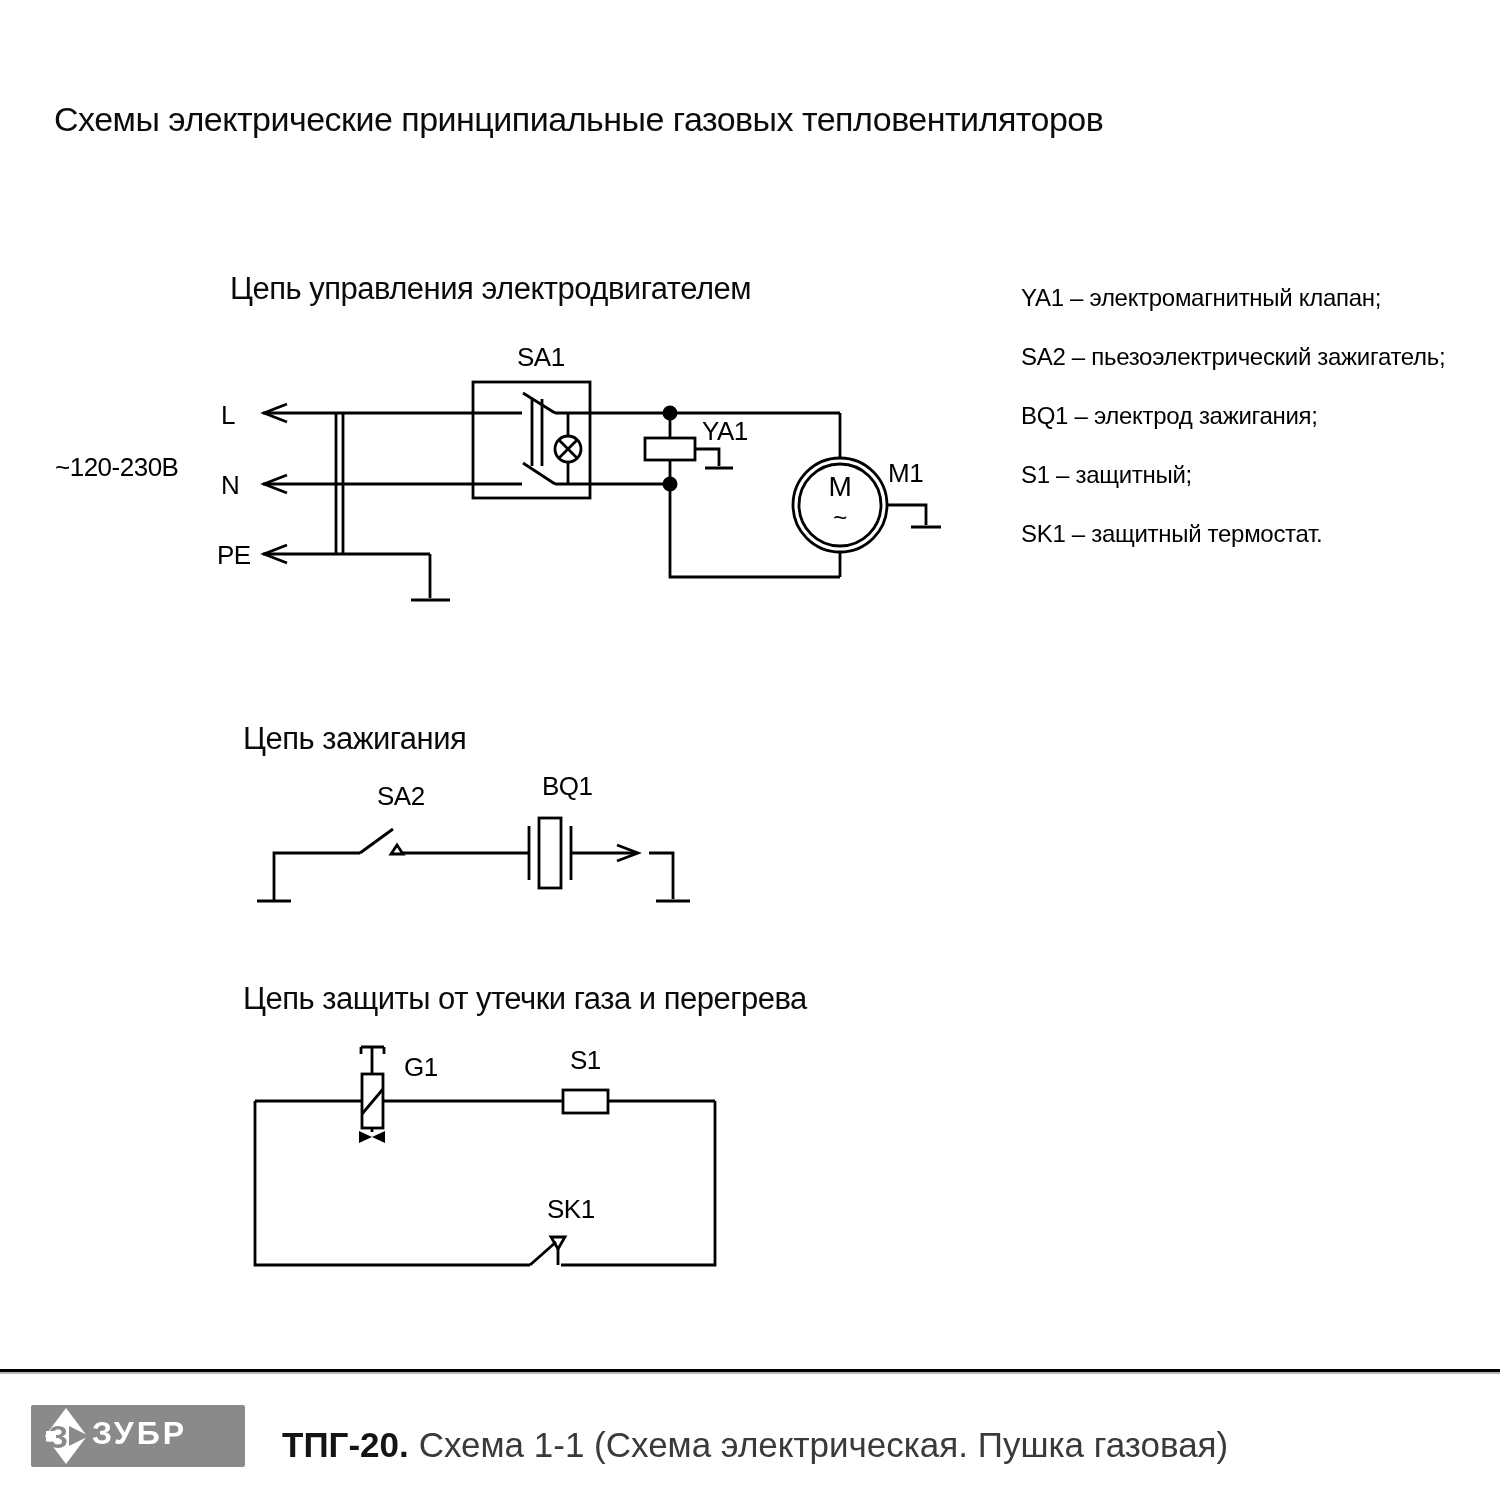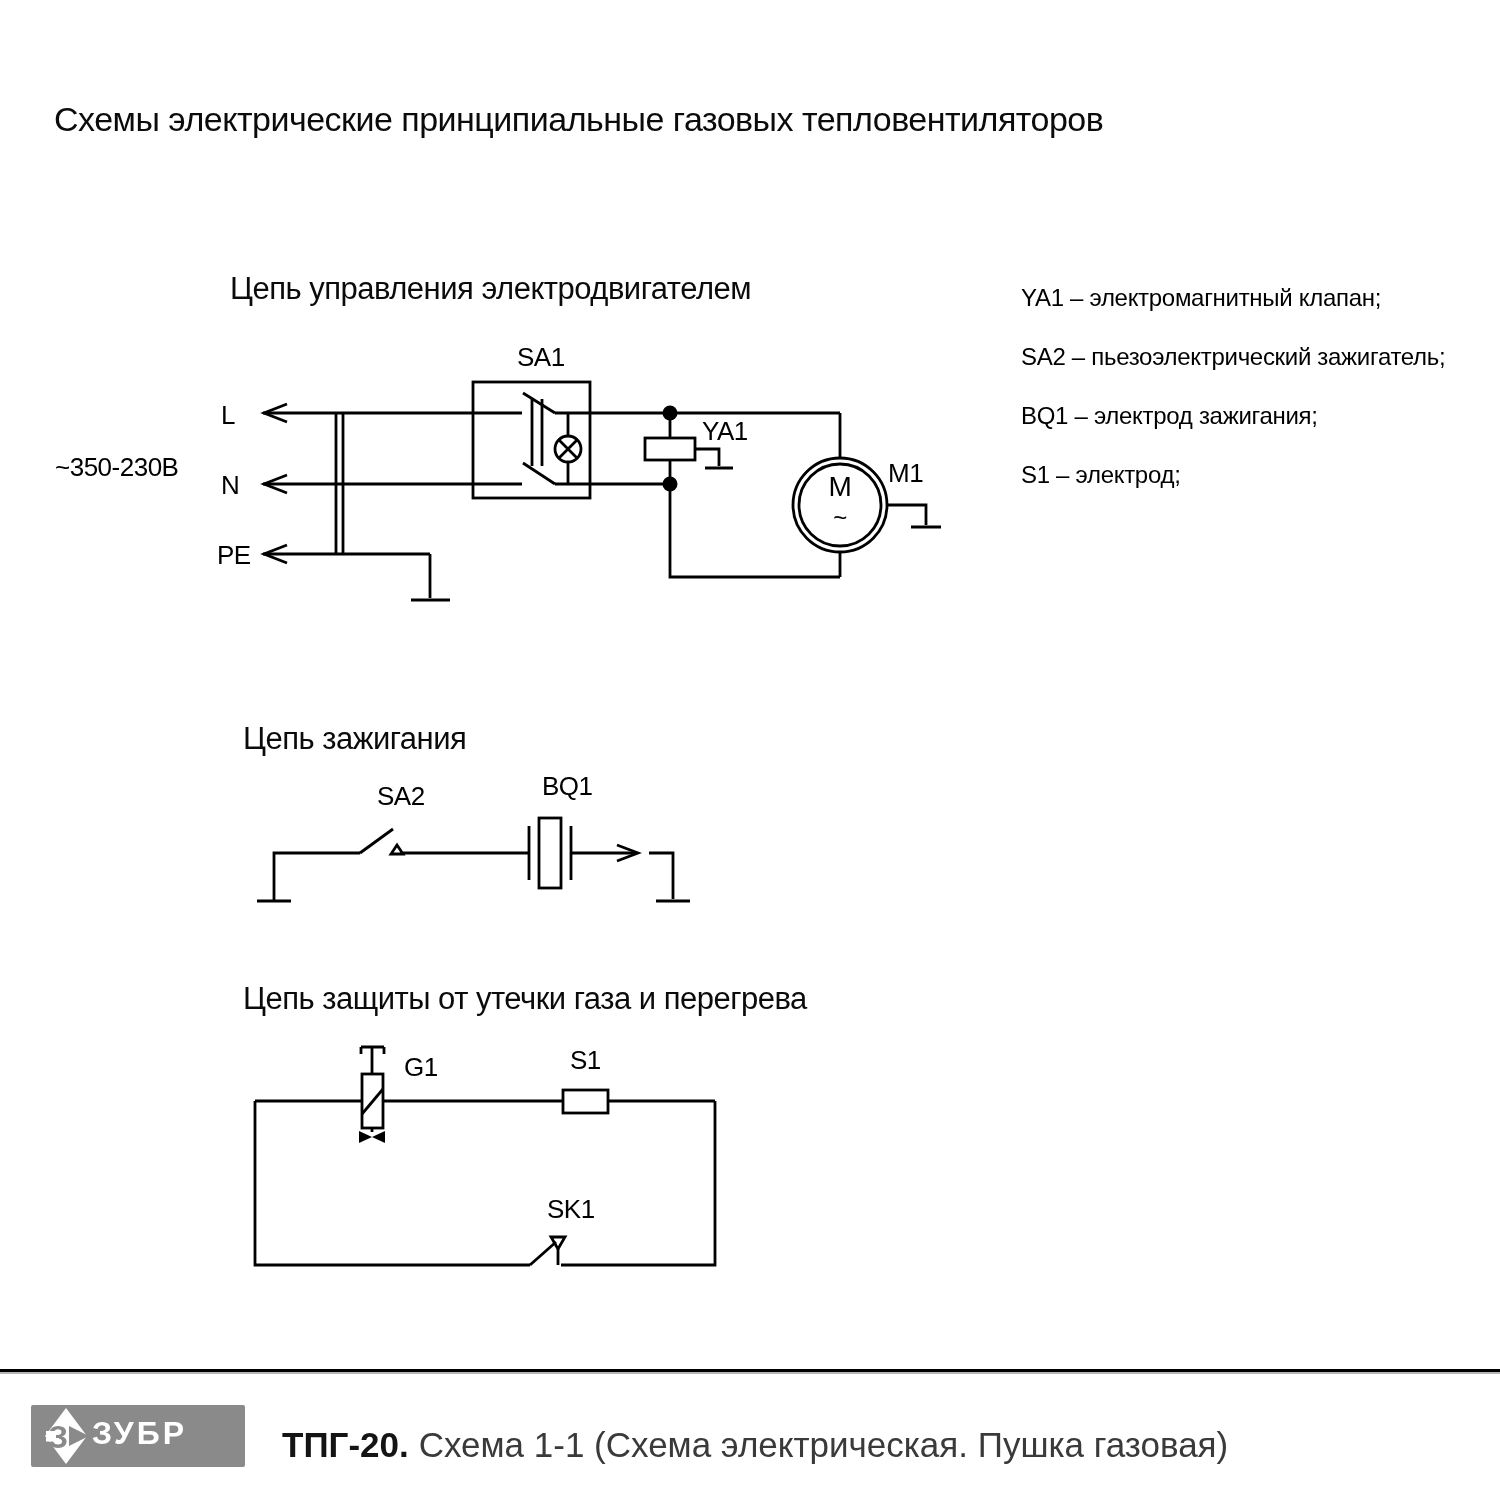--- a/index.html
+++ b/index.html
@@ -114,24 +114,25 @@
 <div class="abs main-title" style="left:54px; top:100px;">Схемы электрические принципиальные газовых тепловентиляторов</div>
 
 <div class="abs section-title" style="left:230px; top:271px;">Цепь управления электродвигателем</div>
 <div class="abs section-title" style="left:243px; top:721px;">Цепь зажигания</div>
 <div class="abs section-title" style="left:243px; top:981px;">Цепь защиты от утечки газа и перегрева</div>
 
 <div class="abs legend">
   <div>YA1 – электромагнитный клапан;</div>
   <div>SA2 – пьезоэлектрический зажигатель;</div>
   <div>BQ1 – электрод зажигания;</div>
-  <div>S1 – электрод;</div>
+  <div>S1 – защитный;</div>
+  <div>SK1 – защитный термостат.</div>
 </div>
 
-<div class="abs clabel" style="left:55px; top:452px;">~350-230В</div>
+<div class="abs clabel" style="left:55px; top:452px;">~120-230В</div>
 <div class="abs clabel" style="left:221px; top:400px;">L</div>
 <div class="abs clabel" style="left:221px; top:470px;">N</div>
 <div class="abs clabel" style="left:217px; top:540px;">PE</div>
 
 <div class="abs clabel" style="left:517px; top:342px;">SA1</div>
 <div class="abs clabel" style="left:702px; top:416px;">YA1</div>
 <div class="abs clabel" style="left:888px; top:458px;">M1</div>
 <div class="abs clabel ctr" style="left:822px; top:471px; font-size:28px;">M</div>
 <div class="abs clabel ctr" style="left:822px; top:504px; font-size:24px;">~</div>
 

